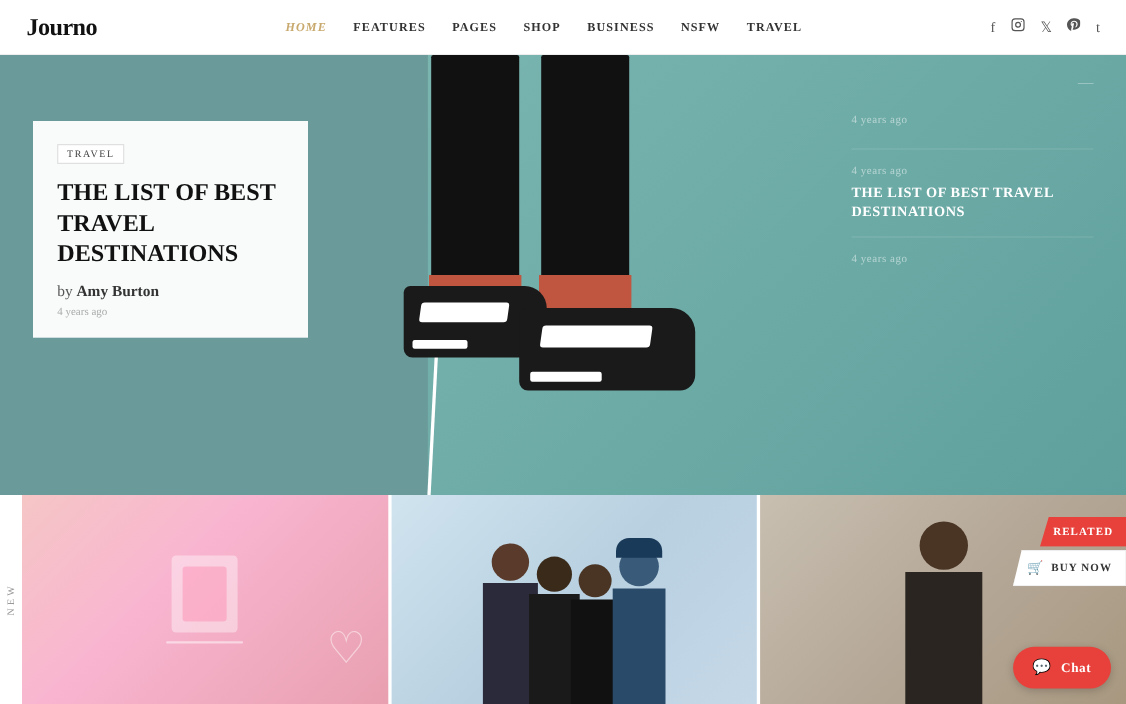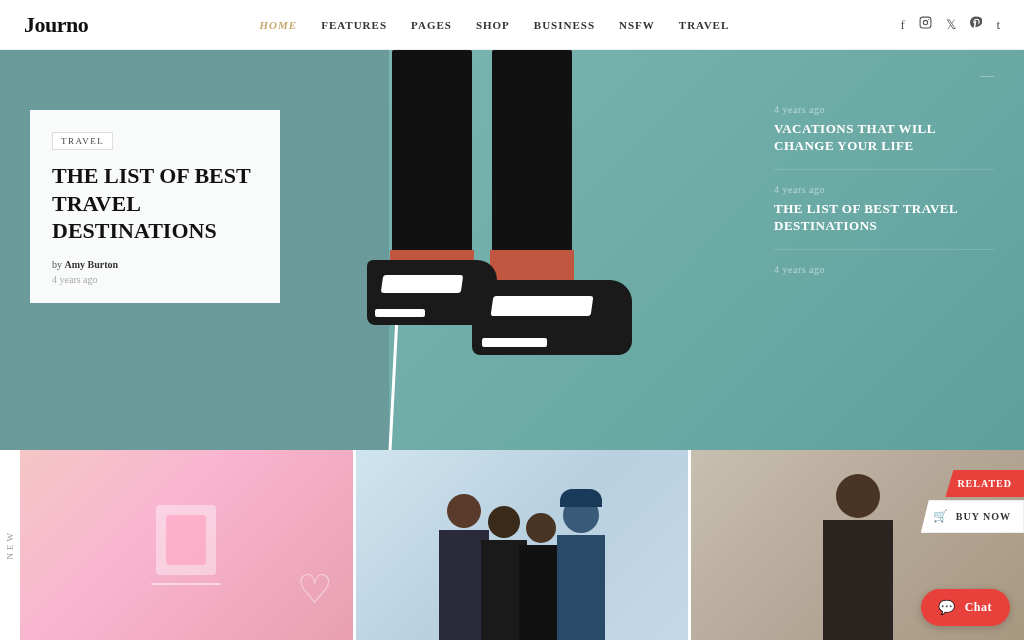--- a/index.html
+++ b/index.html
@@ -95,21 +95,21 @@
       margin-bottom: 14px;
       text-transform: uppercase;
     }
     .hero-excerpt {
       font-size: 11.5px;
       color: #555;
       line-height: 1.6;
       margin-bottom: 16px;
     }
     .hero-author {
-      font-size: 10px;
+      font-size: 14px;
       color: #555;
       margin-bottom: 4px;
     }
     .hero-author span {
       font-weight: bold;
       color: #333;
     }
     .hero-time {
       font-size: 10px;
       color: #aaa;
@@ -319,21 +319,20 @@
     <h1 class="hero-title">THE LIST OF BEST TRAVEL DESTINATIONS</h1>
     <p class="hero-author">by <span>Amy Burton</span></p>
     <p class="hero-time">4 years ago</p>
   </div>
 
   <div style="position:absolute;top:18px;right:28px;color:rgba(255,255,255,0.4);font-size:14px;letter-spacing:2px;">—</div>
 
   <div class="hero-sidebar">
     <div class="sidebar-article">
       <div class="sidebar-time">4 years ago</div>
-      <div class="sidebar-article-title">VACATIONS THAT WILL CHANGE YOUR LIFE</div>
     </div>
     <div class="sidebar-article">
       <div class="sidebar-time">4 years ago</div>
       <div class="sidebar-article-title">THE LIST OF BEST TRAVEL DESTINATIONS</div>
     </div>
     <div class="sidebar-article">
       <div class="sidebar-time">4 years ago</div>
     </div>
   </div>
 </section>

